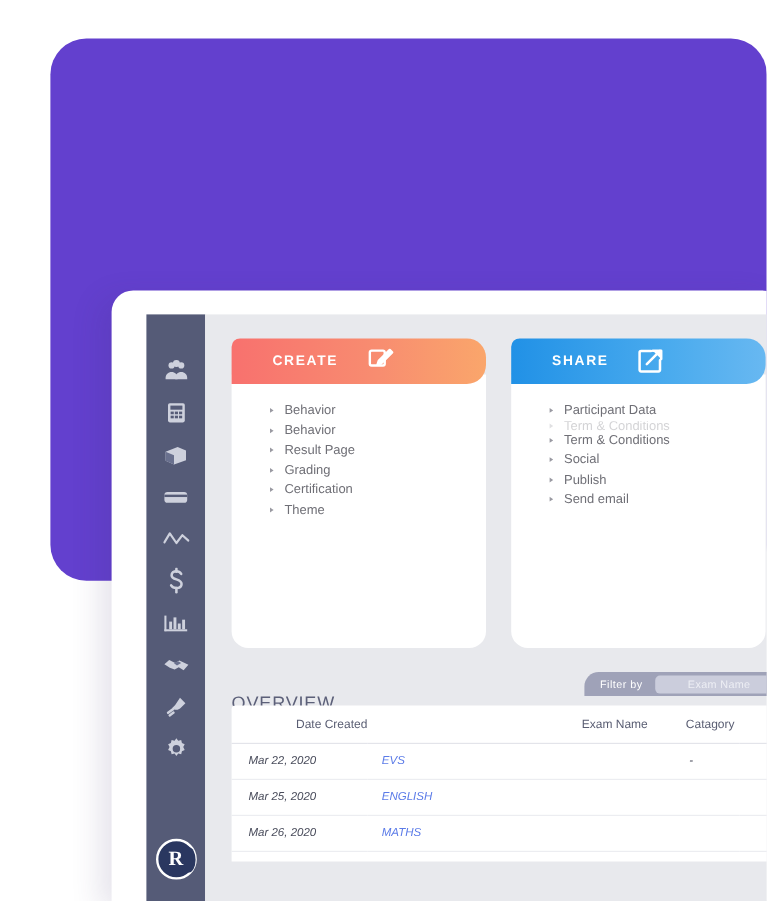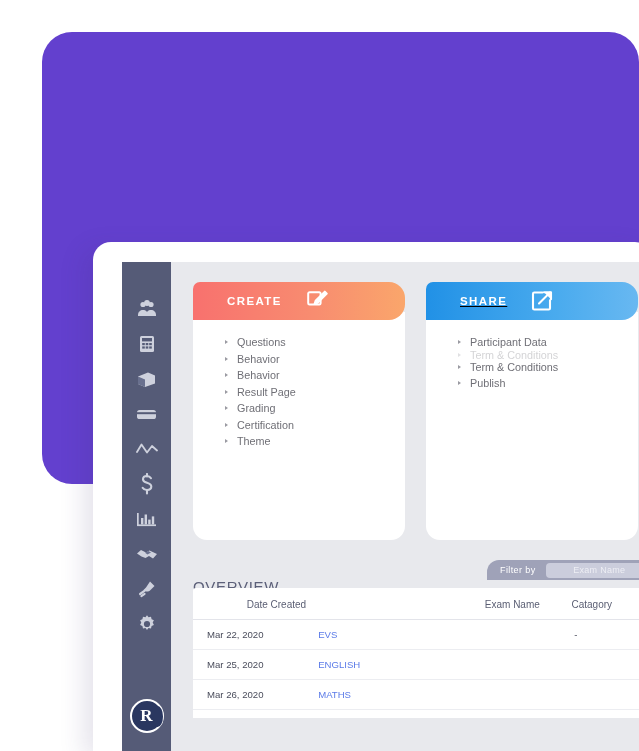--- a/index.html
+++ b/index.html
@@ -118,21 +118,21 @@
     height: 258px;
   }
 
   .panel {
     position: absolute;
     top: 0;
     width: 212px;
     height: 258px;
   }
   .panel.panel-create { left: 0; }
-  .panel.panel-share  { left: 233px; text-decoration: underline; }
+  .panel.panel-share  { left: 233px; }
 
   .panel-head {
     position: relative;
     height: 38px;
     border-radius: 7px 16px 16px 0;
     display: flex;
     align-items: center;
     color: #ffffff;
     z-index: 2;
   }
@@ -262,20 +262,21 @@
     color: #5A5E73;
     text-align: right;
     padding: 11px 0 9px 0;
     border-bottom: 1px solid #E3E4EA;
   }
   .tbl td {
     font-size: 9.6px;
     color: #4A4D5C;
     padding: 9px 0 9px 0;
     border-bottom: 1px solid #ECEDF1;
+    font-style: italic;
   }
   .col-date { width: 92px; padding-left: 14px !important; }
   .col-name { width: 190px; }
   .col-cat  { width: 62px; text-align: center; }
   .col-q    { width: 30px; text-align: right !important; }
   .tbl td.col-date { padding-left: 14px !important; }
   .tbl th.col-date { padding-left: 14px !important; }
   .exam-link { color: #5B7BE8; padding-left: 12px; }
   .dash { color: #B7B9C4; }
   .tbl td.col-cat, .tbl td.col-q { padding-right: 4px; }
@@ -395,24 +396,20 @@
                 <path d="M3.2 4.6a1.4 1.4 0 0 1 1.4-1.4h9.6a1.4 1.4 0 0 1 1.4 1.4v9.6a1.4 1.4 0 0 1-1.4 1.4H4.6a1.4 1.4 0 0 1-1.4-1.4z"></path>
                 <path d="M19.8 2.6 10.6 11.8 9.6 14.8l3-1 9.2-9.2z" fill="currentColor" stroke="none"></path>
                 <path d="M19.8 2.6 10.6 11.8 9.6 14.8l3-1 9.2-9.2z"></path>
               </svg>
             </div>
           </div>
           <div class="panel-body">
             <ul class="panel-list">
               <li>
                   <span class="bullet"></span>
-                  <span>Questions</span>
-                </li>
-              <li>
-                  <span class="bullet"></span>
                   <span>Behavior</span>
                 </li>
               <li>
                   <span class="bullet"></span>
                   <span>Behavior</span>
                 </li>
               <li>
                   <span class="bullet"></span>
                   <span>Result Page</span>
                 </li>
@@ -452,21 +449,29 @@
               <li class="ghost">
                   <span class="bullet"></span>
                   <span>Term &amp; Conditions</span>
                 </li>
               <li>
                   <span class="bullet"></span>
                   <span>Term &amp; Conditions</span>
                 </li>
               <li>
                   <span class="bullet"></span>
+                  <span>Social</span>
+                </li>
+              <li>
+                  <span class="bullet"></span>
                   <span>Publish</span>
+                </li>
+              <li>
+                  <span class="bullet"></span>
+                  <span>Send email</span>
                 </li>
             </ul>
           </div>
         </div>
 
       </div>
 
       <div class="overview">
         <div class="overview-head">
           <div class="overview-title">OVERVIEW</div>

